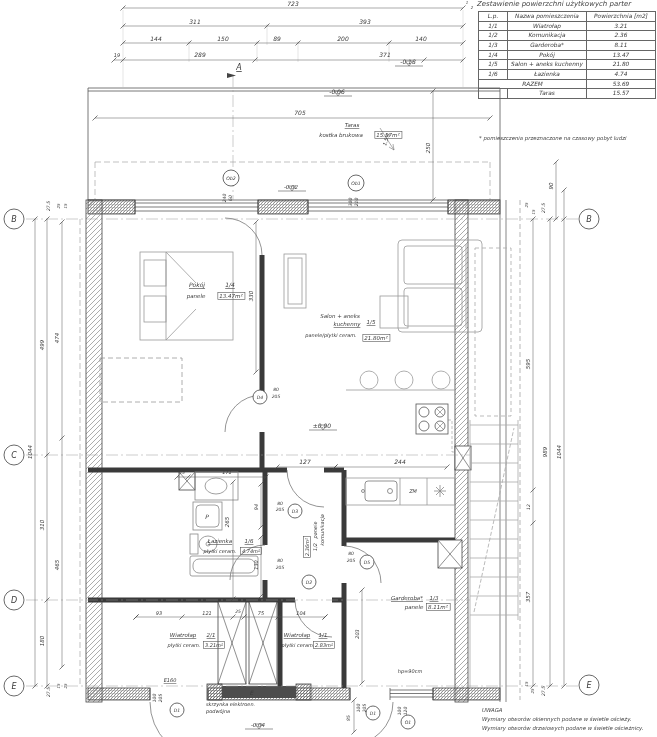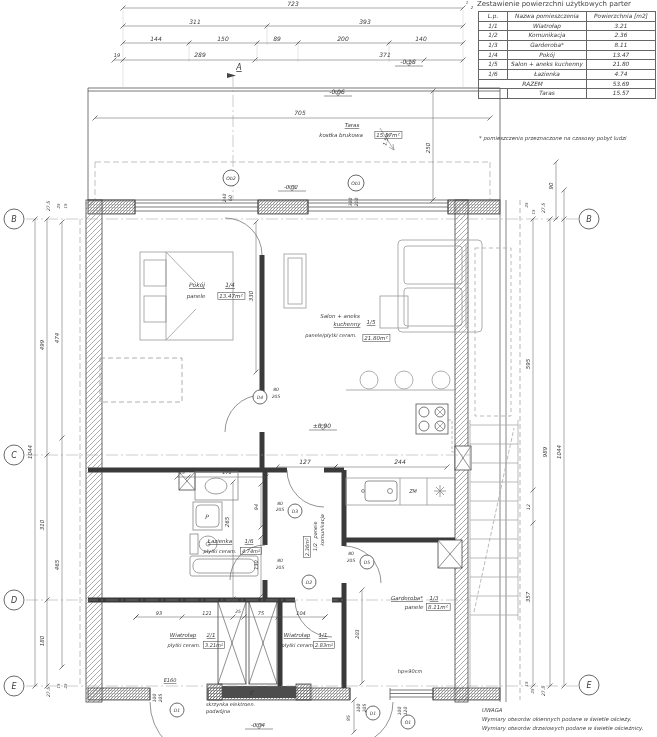--- a/index.html
+++ b/index.html
@@ -1,20 +1,20 @@
 <!DOCTYPE html>
 <html><head>
 <meta charset="utf-8">
 <style>
   html,body{margin:0;padding:0;background:#fff;}
   #canvas{position:relative;width:657px;height:737px;background:#fff;overflow:hidden;
           font-family:"DejaVu Sans",sans-serif;}
   #plan{position:absolute;left:0;top:0;}
   #plan text{font-family:"DejaVu Sans",sans-serif;font-style:italic;fill:#3a3a3a;}
-  .ttl{position:absolute;left:477px;top:0px;width:180px;font-size:7px;
+  .ttl{position:absolute;left:477px;top:0px;width:180px;font-size:7px;font-style:italic;
        color:#444;white-space:nowrap;}
   #area-table{position:absolute;left:478px;top:11px;width:174px;border-collapse:collapse;
        font-size:5.8px;font-style:italic;color:#3a3a3a;table-layout:fixed;}
   #area-table td,#area-table th{border:0.5px solid #666;text-align:center;padding:1px 1px;
        font-weight:normal;line-height:1.15;overflow:hidden;}
   #area-table .c1{width:26px;} #area-table .c2{width:76px;} #area-table .c3{width:66px;}
   .fn{position:absolute;left:479px;top:135px;width:178px;font-size:5.4px;font-style:italic;color:#444;}
   .uwaga{position:absolute;left:482px;top:706px;width:172px;font-size:5.4px;font-style:italic;
        color:#444;line-height:1.55;}
   .uwaga .h{margin-bottom:1px;}

